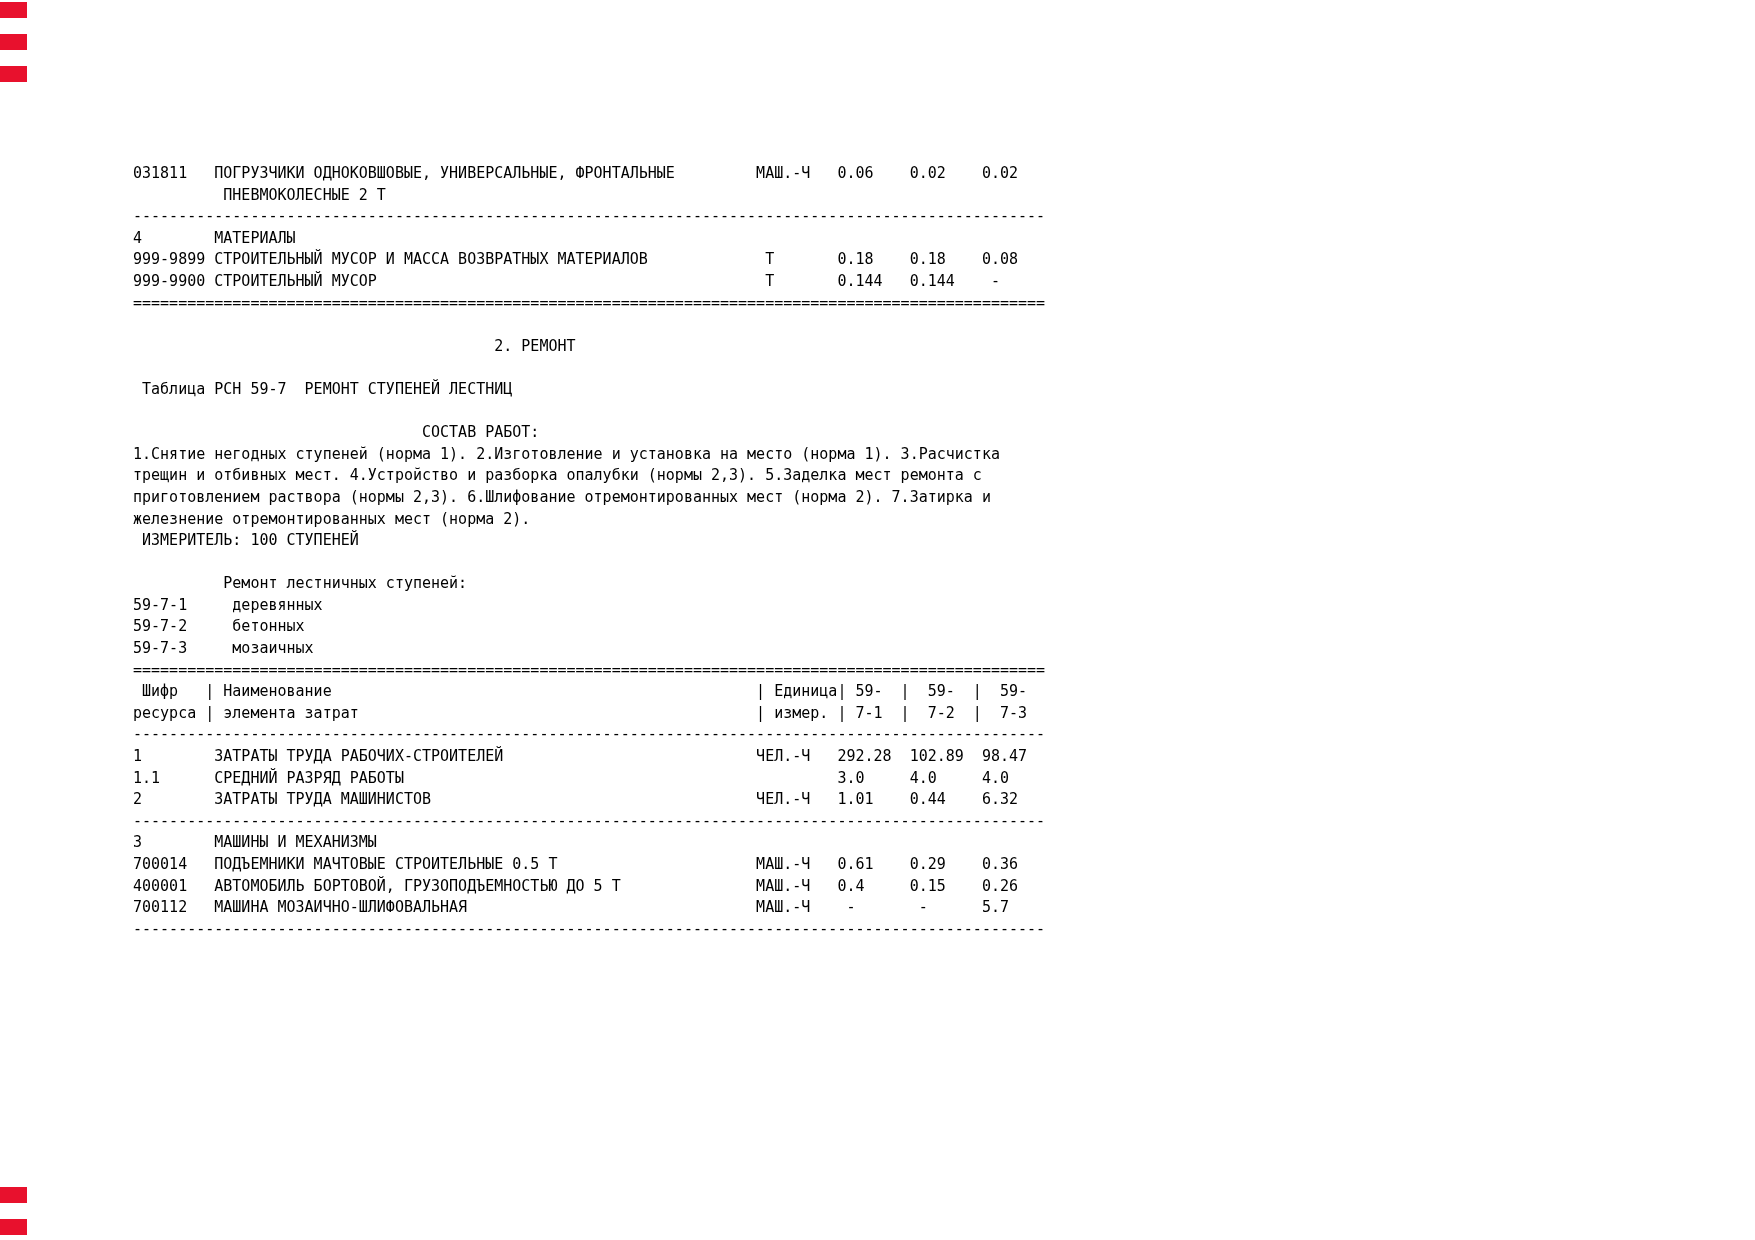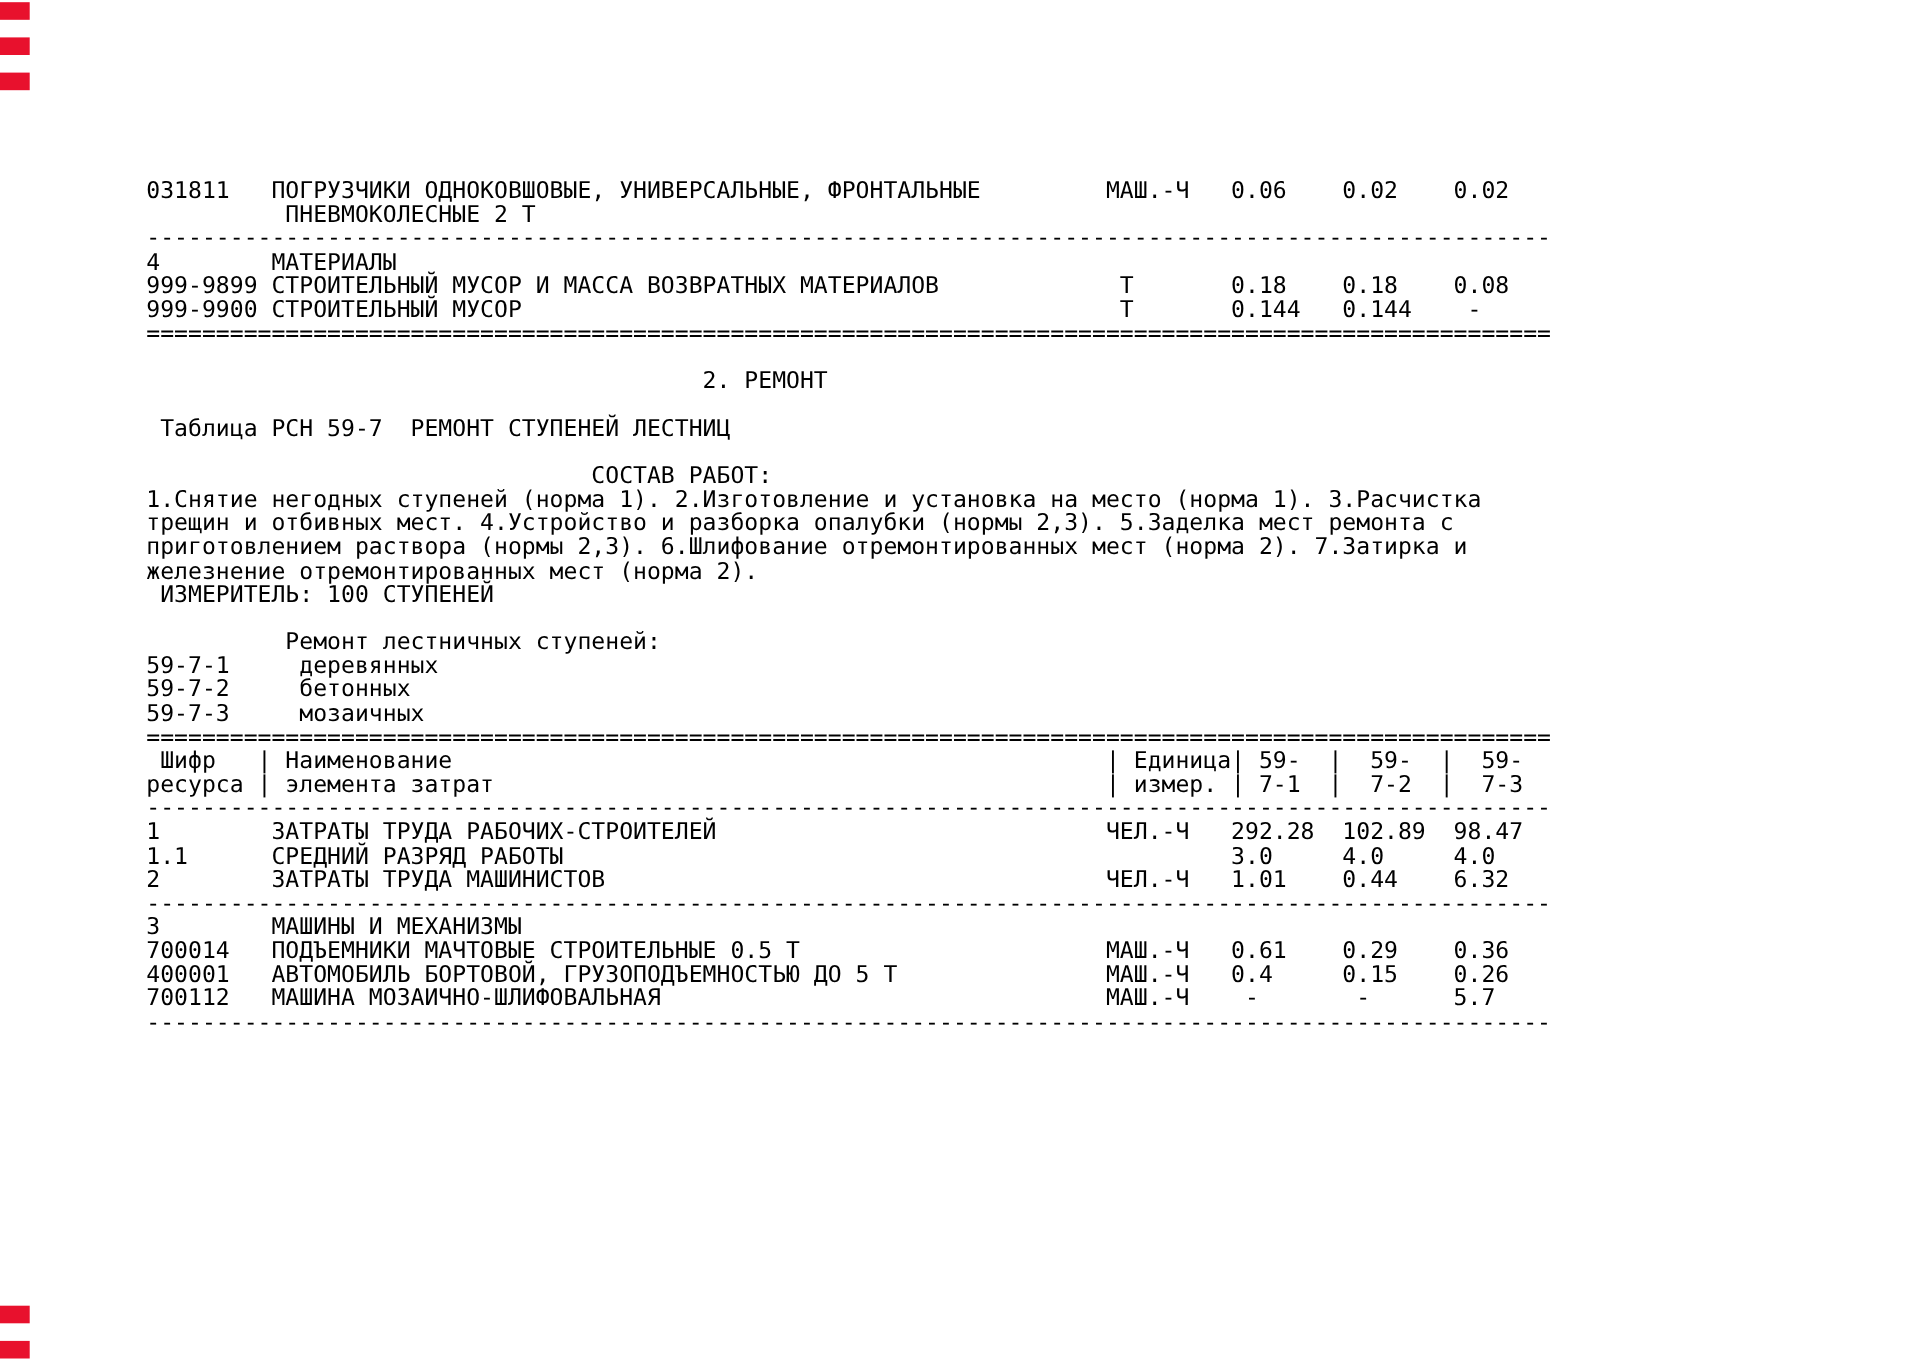--- a/index.html
+++ b/index.html
@@ -4,21 +4,21 @@
 <style>
   html,body{margin:0;padding:0;background:#ffffff;}
   body{
     width:1755px;height:1240px;position:relative;overflow:hidden;
     font-family:"DejaVu Sans Mono","Liberation Mono",monospace;
     color:#000000;
   }
   .doc-text{
     position:absolute;left:133px;top:163px;margin:0;
     font-family:"DejaVu Sans Mono","Liberation Mono",monospace;
-    font-size:21px;line-height:21.6px;letter-spacing:0;
+    font-size:15px;line-height:21.6px;letter-spacing:0;
     white-space:pre;color:#000000;font-weight:400;
     font-variant-ligatures:none;
   }
   .rev-mark{position:absolute;left:0;width:27px;height:16px;background:#e8112d;}
   .rm1{top:2px}
   .rm2{top:34px}
   .rm3{top:66px}
   .rm4{top:1187px}
   .rm5{top:1219px}
 </style>

